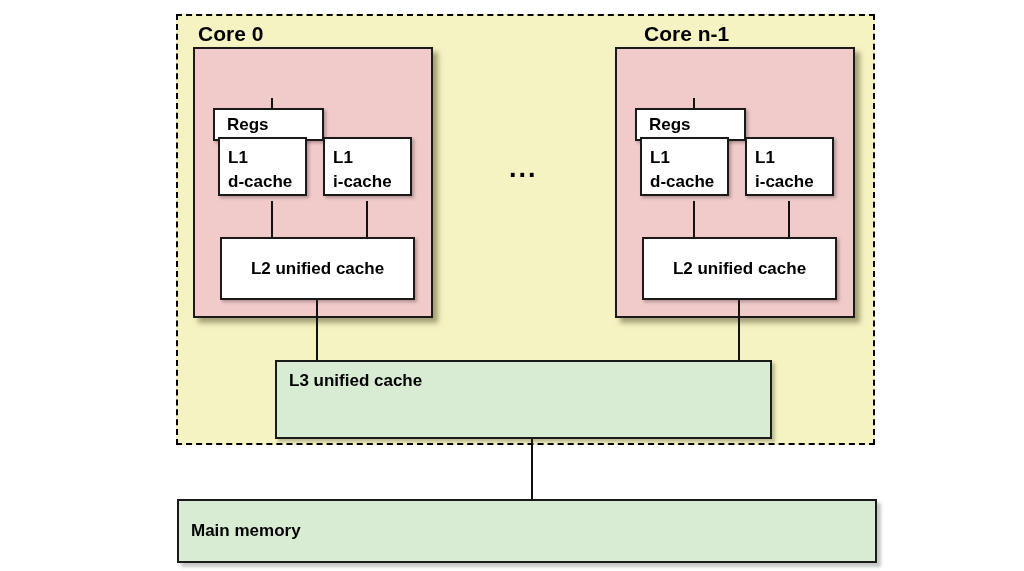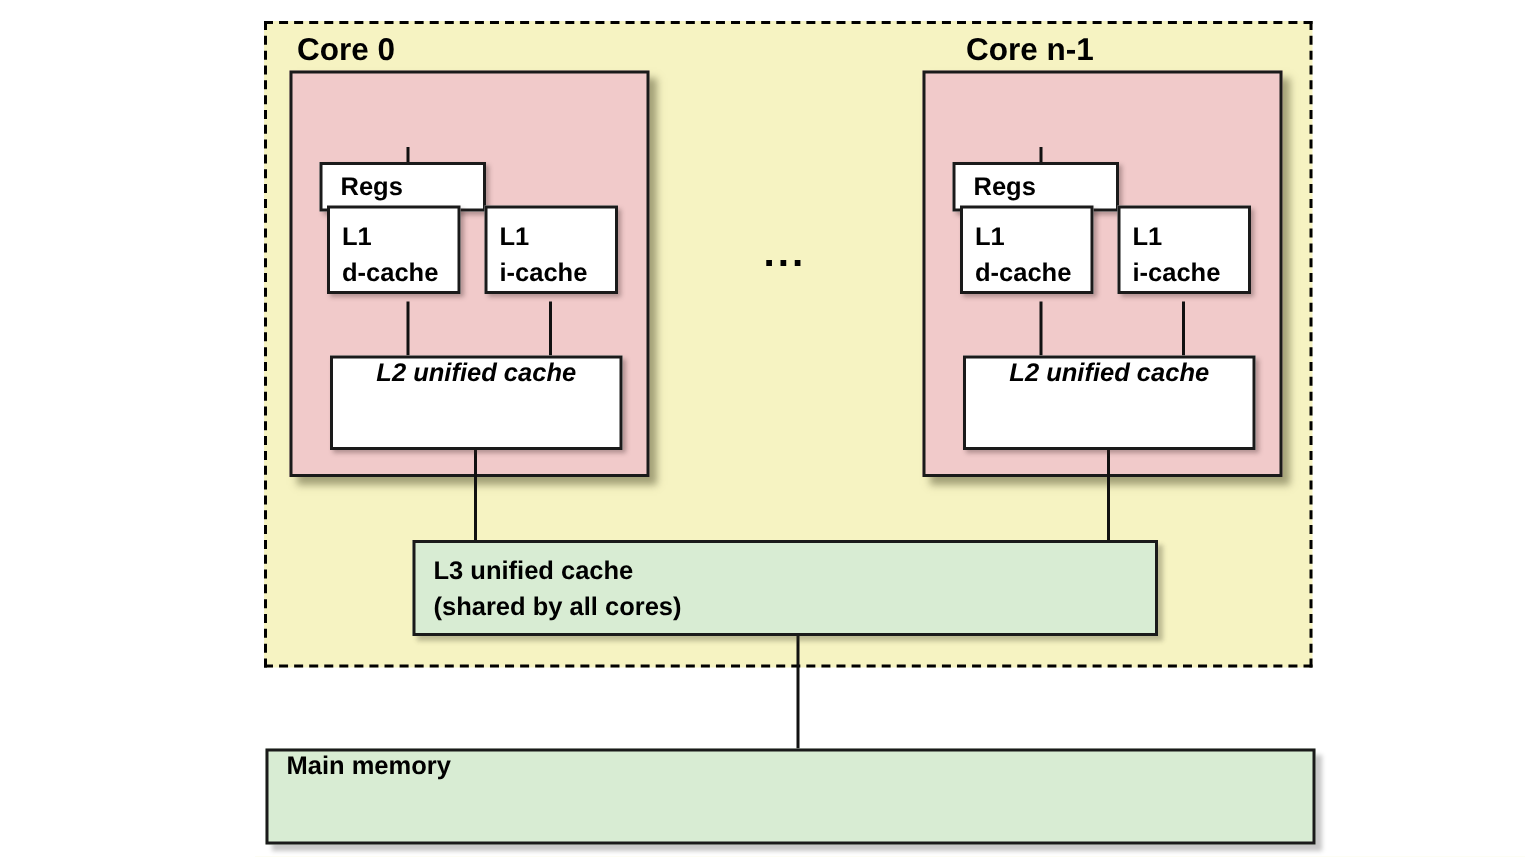--- a/index.html
+++ b/index.html
@@ -65,45 +65,45 @@
     z-index: 4;
   }
   .regs { top: 65px; width: 111px; height: 33px; display: flex; align-items: center; padding-left: 12px; margin-top: 43px; }
   .regs.c0 { left: 213px; }
   .regs.c1 { left: 635px; }
   .l1 { top: 137px; width: 89px; height: 59px; padding: 7px 0 0 8px; line-height: 24px; }
   .l1.d0 { left: 218px; }
   .l1.i0 { left: 323px; }
   .l1.d1 { left: 640px; }
   .l1.i1 { left: 745px; }
-  .l2 { top: 237px; width: 195px; height: 63px; display: flex; align-items: flex-start; justify-content: center; font-style: italic; }
+  .l2 { top: 237px; width: 195px; height: 63px; display: flex; align-items: center; justify-content: center; }
   .l2.c0 { left: 220px; }
   .l2.c1 { left: 642px; }
   .l3 {
     position: absolute;
     left: 275px; top: 360px;
-    width: 497px; height: 64px;
+    width: 497px; height: 79px;
     background: var(--shared-cache-bg);
     border: 2px solid var(--border);
     box-shadow: 3px 3px 3px rgba(60, 60, 40, 0.3);
     font-size: 17px;
     line-height: 24px;
     padding: 7px 16px 0 12px;
     z-index: 4;
   }
   .main-memory {
     position: absolute;
     left: 177px; top: 499px;
     width: 700px; height: 64px;
     background: var(--shared-cache-bg);
     border: 2px solid var(--border);
     box-shadow: 4px 4px 3px rgba(0, 0, 0, 0.22);
     font-size: 17px;
     display: flex;
-    align-items: flex-start;
+    align-items: center;
     padding-left: 12px;
     z-index: 4;
   }
   .ellipsis {
     position: absolute;
     left: 509px; top: 153px;
     font-size: 27px;
     letter-spacing: 2px;
     line-height: 30px;
     z-index: 4;
@@ -161,20 +161,19 @@
   <div class="node l1 i1">
     <div>L1</div>
     <div>i-cache</div>
   </div>
   <div class="node l2 c1">
     <span>L2 unified cache</span>
   </div>
 
   <div class="l3">
     <div>L3 unified cache</div>
-    <div>(shared by all cores)</div>
   </div>
 
   <div class="main-memory">
     <span>Main memory</span>
   </div>
 
 </div>
 
 </body></html>

